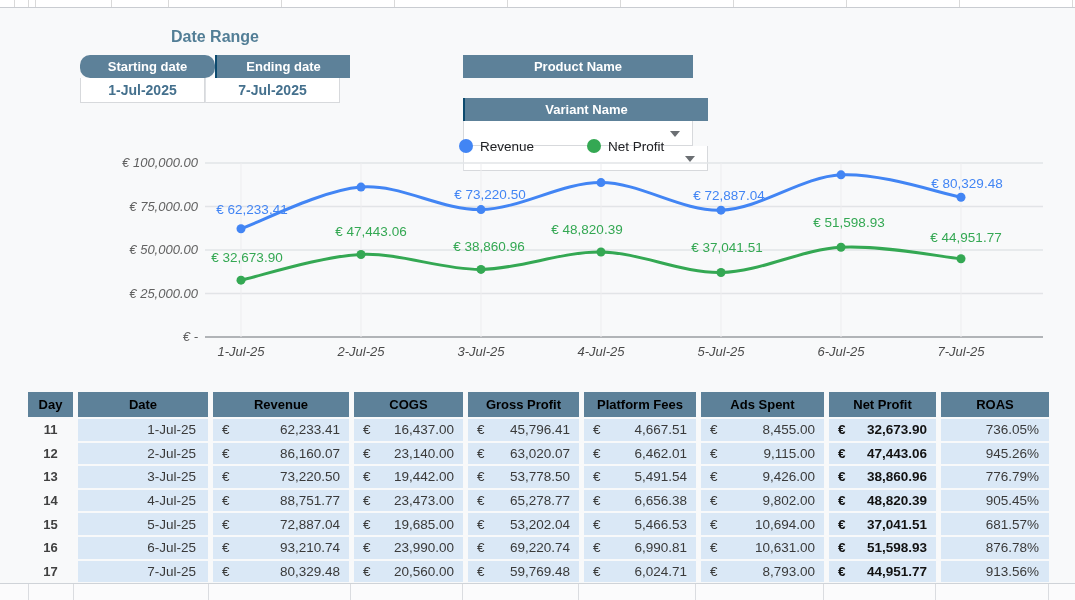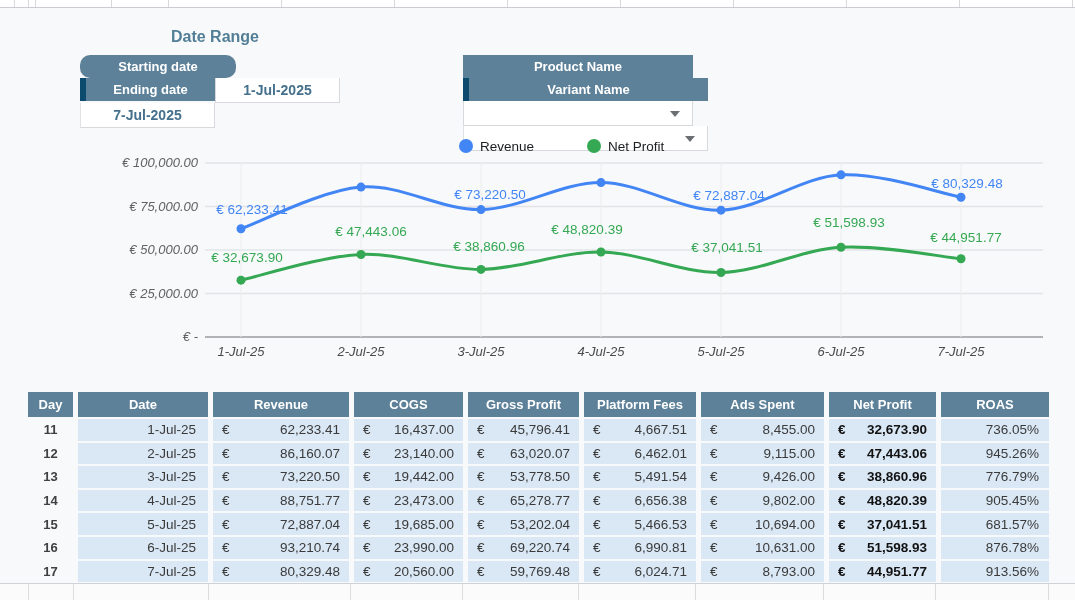--- a/index.html
+++ b/index.html
@@ -10,38 +10,38 @@
   .topstrip .nline{position:absolute;top:0;bottom:0;width:1px;background:#d9d9d9;}
   .topstrip .rep{position:absolute;top:0;bottom:0;left:56px;right:0;
     background-image:repeating-linear-gradient(90deg,transparent 0 55.5px,#d9d9d9 55.5px 56.5px);}
 
   
   .dr-title{position:absolute;left:80px;top:28px;width:270px;text-align:center;
     font-size:16px;font-weight:bold;color:#527e96;}
   .ftable{position:absolute;display:flex;flex-wrap:wrap;}
   .fhead{background:#5d8199;color:#fff;font-weight:bold;font-size:13px;height:23px;
     display:flex;align-items:center;justify-content:center;box-sizing:border-box;}
-  .fhead+.fhead{border-left:6px solid #0c4a6e;}
+  .fhead+.fhead{border-left:2px solid #0c4a6e;}
   .fval{background:#fff;height:25px;display:flex;align-items:center;justify-content:center;
     box-sizing:border-box;border:1px solid #d7d9dc;border-top:none;
     font-size:14px;font-weight:bold;color:#44708d;}
   .fval+.fval{border-left:1px solid #e0e2e5;}
   .ddcell{position:relative;cursor:pointer;}
   .dd-arrow{position:absolute;right:12px;top:50%;margin-top:-2px;width:0;height:0;
     border-left:5px solid transparent;border-right:5px solid transparent;border-top:6px solid #6b6f73;}
 
   
   .chart-wrap{position:absolute;left:0;top:114px;width:1075px;height:260px;}
   .chart-wrap svg{display:block;}
 
   
   .grid{position:absolute;left:28px;top:392px;display:grid;
     grid-template-columns:45px 130px 136px 109px 111px 112px 123px 107px 108px;
     grid-auto-rows:auto;column-gap:5px;row-gap:2px;}
-  .th{background:#5d8199;color:#ffffff;font-weight:bold;font-size:13px;height:25px;
+  .th{background:#5d8199;color:#000000;font-weight:bold;font-size:13px;height:25px;
     display:flex;align-items:center;justify-content:center;}
   .cell{height:21.6px;display:flex;align-items:center;background:#dae8f6;
     font-size:13.5px;color:#3a3a3a;box-sizing:border-box;}
   .cell.day{background:transparent;justify-content:center;color:#404040;font-weight:bold;font-size:13px;}
   .cell.date{justify-content:flex-end;padding-right:12px;}
   .cell.money{justify-content:space-between;padding:0 9px;}
   .cell.money.np{font-weight:bold;color:#121212;}
   .cell.pct{justify-content:flex-end;padding-right:10px;}
 
   
@@ -55,29 +55,29 @@
 
   <div class="topstrip">
     <div class="nline" style="left:14px"></div>
     <div class="nline" style="left:28px"></div>
     <div class="nline" style="left:35px"></div>
     <div class="rep"></div>
   </div>
 
   <div class="dr-title">Date Range</div>
   <div class="ftable" style="left:80px;top:55px;width:270px;">
-    <div class="fhead" style="width:156px;border-radius:10px;">Starting date</div>
+    <div class="fhead" style="width:135px;border-radius:10px;">Starting date</div>
     <div class="fhead" style="width:135px;">Ending date</div>
     <div class="fval" style="width:125px;">1-Jul-2025</div>
     <div class="fval" style="width:135px;">7-Jul-2025</div>
   </div>
 
   <div class="ftable" style="left:463px;top:55px;width:475px;flex-direction:column;">
     <div class="fhead" style="width:230px;">Product Name</div>
-    <div class="fhead" style="width:245px;">Variant Name</div>
+    <div class="fhead" style="width:245px;margin-top:20px;">Variant Name</div>
     <div class="fval ddcell" style="width:230px;">
       <span></span>
       <span class="dd-arrow"></span>
     </div>
     <div class="fval ddcell" style="width:245px;">
       <span></span>
       <span class="dd-arrow"></span>
     </div>
   </div>
 

